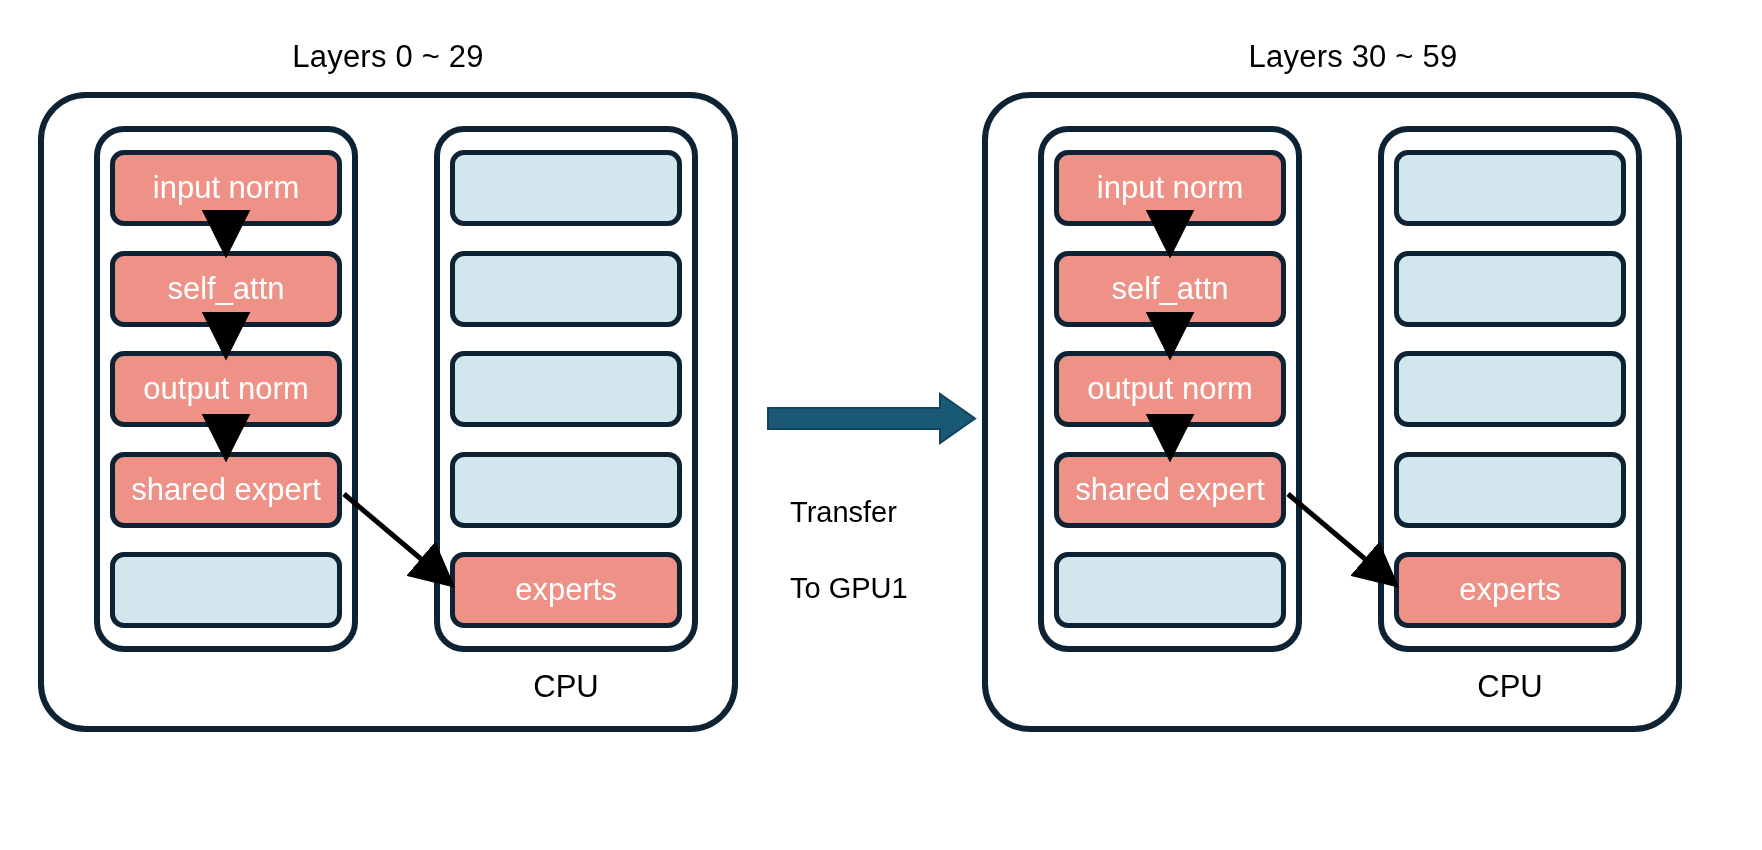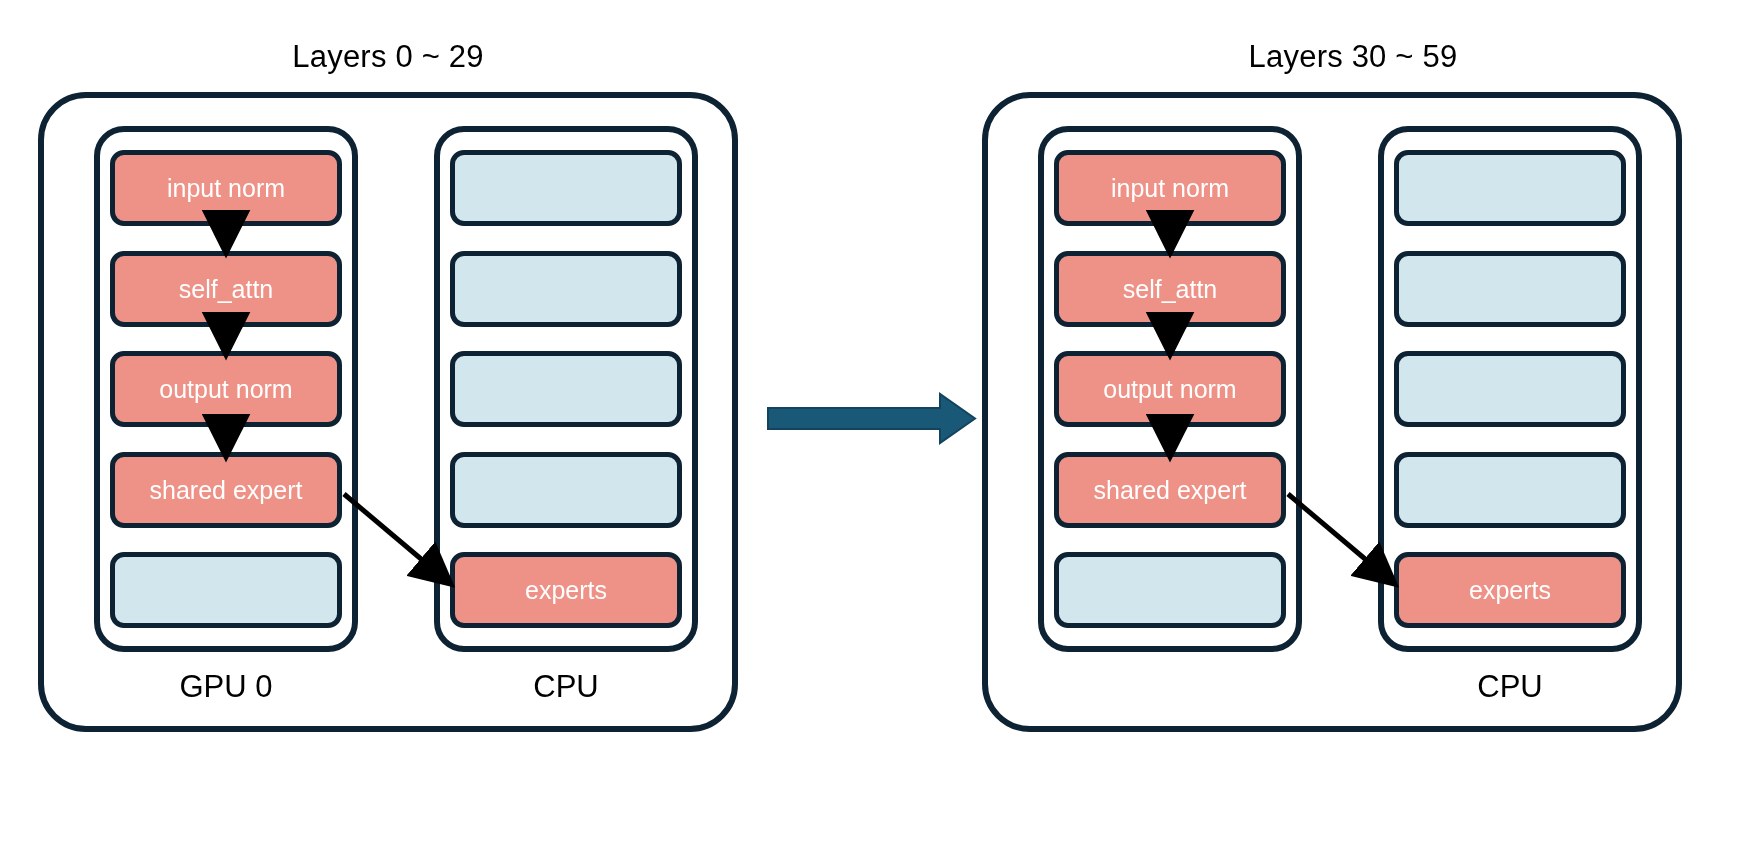--- a/index.html
+++ b/index.html
@@ -61,21 +61,21 @@
   
   .block {
     width: 232px;
     height: 76px;
     border: 5px solid #0d2232;
     border-radius: 14px;
     box-sizing: border-box;
     display: flex;
     align-items: center;
     justify-content: center;
-    font-size: 25px;
+    font-size: 31px;
     line-height: 28px;
     color: #ffffff;
     white-space: nowrap;
   }
   .block.active { background: #ee9287; }
   .block.idle   { background: #d2e7ed; }
 
   
   .device-caption {
     position: absolute;
@@ -143,24 +143,25 @@
       <span></span>
     </div>
     <div class="block idle">
       <span></span>
     </div>
     <div class="block active">
       <span>experts</span>
     </div>
   </div>
 
-  <div class="device-caption" style="left:94px; top:670px; width:264px;">GPU 0</div>
   <div class="device-caption" style="left:434px; top:670px; width:264px;">CPU</div>
 
   <div class="transfer-label" style="left:790px; top:455px; width:200px;">
+    <div>Transfer</div>
+    <div>To GPU1</div>
   </div>
 
   <div class="panel-title" style="left:1003px; top:40px; width:700px;">Layers 30 ~ 59</div>
 
   <div class="device" style="left:982px; top:92px; width:700px; height:640px;"></div>
 
   <div class="column" style="left:1038px; top:126px; width:264px; height:526px;">
     <div class="block active">
       <span>input norm</span>
     </div>

